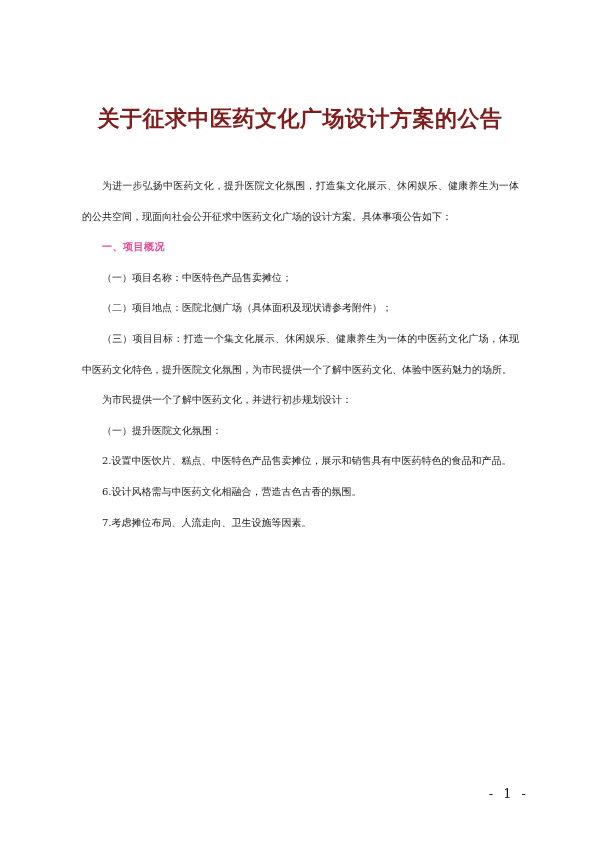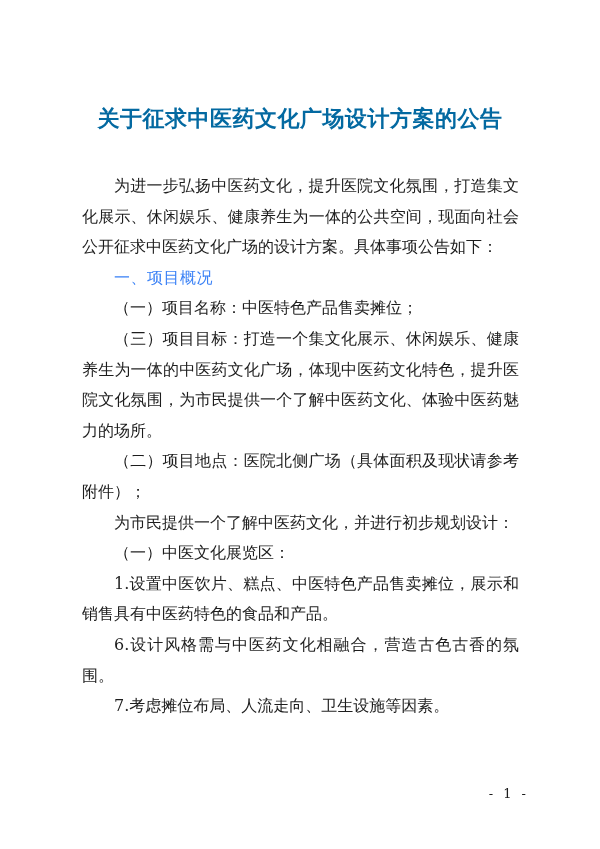--- a/index.html
+++ b/index.html
@@ -18,43 +18,43 @@
   .doc-title {
     position: absolute;
     top: 103px;
     left: 0;
     right: 0;
     margin: 0;
     text-align: center;
     font-size: 22px;
     line-height: 30px;
     font-weight: bold;
-    color: #0369a1;
+    color: #7f1d1d;
     letter-spacing: 0.5px;
   }
   .doc-body {
     position: absolute;
     top: 171px;
     left: 82px;
     width: 437px;
-    font-size: 16px;
+    font-size: 10px;
     line-height: 30.6px;
     color: #1d1d1d;
     text-align: justify;
     text-justify: inter-character;
     word-break: break-all;
   }
   .doc-body p {
     margin: 0;
     padding: 0;
     text-indent: 2em;
   }
   .doc-body p.heading {
-    font-weight: normal;
-    color: #3b82f6;
+    font-weight: bold;
+    color: #ec4899;
     font-family: "Liberation Sans", "DejaVu Sans", sans-serif;
     letter-spacing: 0.5px;
   }
   .page-number {
     position: absolute;
     top: 786px;
     right: 71px;
     font-size: 13px;
     line-height: 16px;
     color: #1d1d1d;
@@ -65,23 +65,23 @@
 </head>
 <body>
 
 <div class="page">
   <h1 class="doc-title">关于征求中医药文化广场设计方案的公告</h1>
 
   <div class="doc-body" id="doc-body">
       <p class="body">为进一步弘扬中医药文化，提升医院文化氛围，打造集文化展示、休闲娱乐、健康养生为一体的公共空间，现面向社会公开征求中医药文化广场的设计方案。具体事项公告如下：</p>
       <p class="heading">一、项目概况</p>
       <p class="body">（一）项目名称：中医特色产品售卖摊位；</p>
+      <p class="body">（二）项目地点：医院北侧广场（具体面积及现状请参考附件）；</p>
       <p class="body">（三）项目目标：打造一个集文化展示、休闲娱乐、健康养生为一体的中医药文化广场，体现中医药文化特色，提升医院文化氛围，为市民提供一个了解中医药文化、体验中医药魅力的场所。</p>
-      <p class="body">（二）项目地点：医院北侧广场（具体面积及现状请参考附件）；</p>
       <p class="body">为市民提供一个了解中医药文化，并进行初步规划设计：</p>
-      <p class="body">（一）中医文化展览区：</p>
-      <p class="body">1.设置中医饮片、糕点、中医特色产品售卖摊位，展示和销售具有中医药特色的食品和产品。</p>
+      <p class="body">（一）提升医院文化氛围：</p>
+      <p class="body">2.设置中医饮片、糕点、中医特色产品售卖摊位，展示和销售具有中医药特色的食品和产品。</p>
       <p class="body">6.设计风格需与中医药文化相融合，营造古色古香的氛围。</p>
       <p class="body">7.考虑摊位布局、人流走向、卫生设施等因素。</p>
     </div>
 
   <div class="page-number">- 1 -</div>
 </div>
 
 </body></html>

